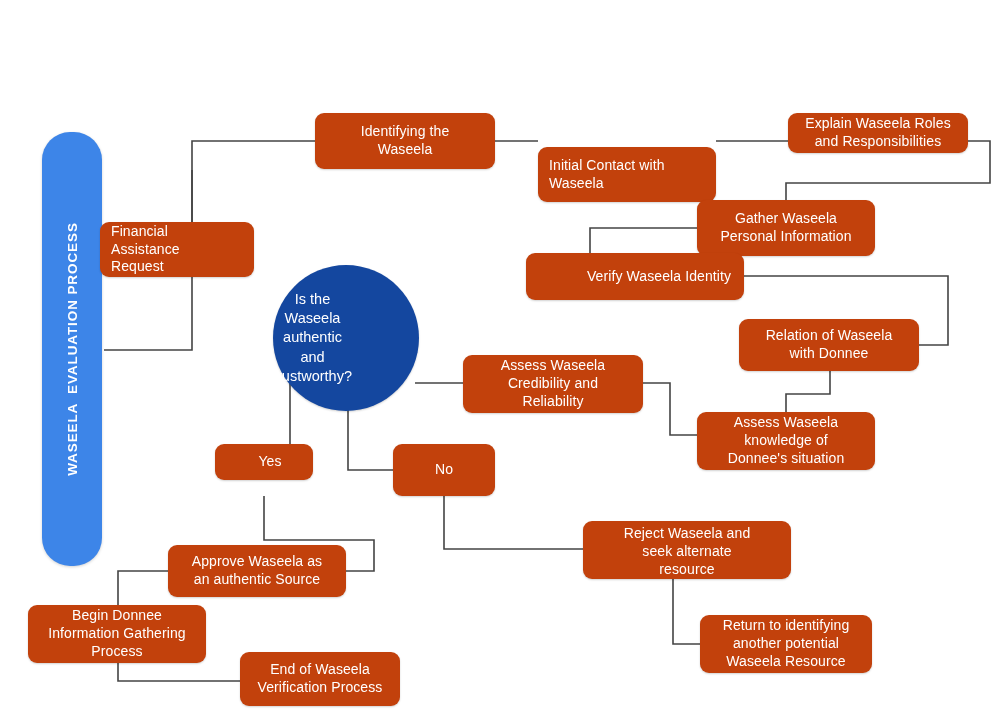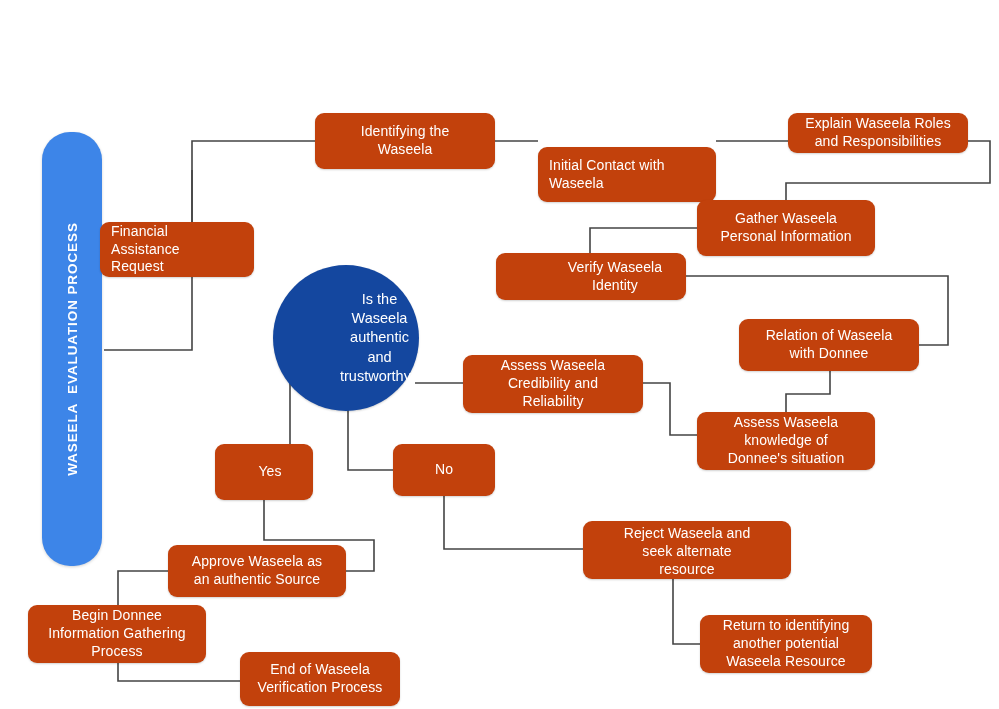--- a/index.html
+++ b/index.html
@@ -42,21 +42,21 @@
   .node.left   { justify-content: flex-start; text-align: left; padding-left: 11px; margin-top: 32px; }
   .node .txt { white-space: pre-line; display: block; width: 100%; }
 
   .decision {
     position: absolute;
     background: #14479f;
     color: #ffffff;
     border-radius: 50%;
     display: flex;
     align-items: center;
-    justify-content: flex-end;
+    justify-content: flex-start;
     text-align: center;
     font-size: 14.5px;
     line-height: 1.33;
     z-index: 3;
     box-shadow: 0 1px 2px rgba(0,0,0,0.18);
   }
   .decision .txt { white-space: pre-line; }
 
   .sidebar {
     position: absolute;
@@ -144,21 +144,21 @@
   <div class="node center" style="left:788px; top:113px; width:180px; height:40px;">
     <span class="txt">Explain Waseela Roles
 and Responsibilities</span>
   </div>
 
   <div class="node center" style="left:697px; top:200px; width:178px; height:56px;justify-content:center;">
     <span class="txt">Gather Waseela
 Personal Information</span>
   </div>
 
-  <div class="node center" style="left:496px; top:253px; width:190px; height:47px;padding-left:48px;">
+  <div class="node center" style="left:526px; top:253px; width:218px; height:47px;padding-left:48px;">
     <span class="txt">Verify Waseela Identity</span>
   </div>
 
   <div class="node center" style="left:739px; top:319px; width:180px; height:52px;">
     <span class="txt">Relation of Waseela
 with Donnee</span>
   </div>
 
   <div class="node center" style="left:697px; top:412px; width:178px; height:58px;">
     <span class="txt">Assess Waseela
@@ -173,21 +173,21 @@
   </div>
 
   <div class="decision" style="left:273px; top:265px; width:146px; height:146px;">
     <span class="txt">Is the
 Waseela
 authentic
 and
 trustworthy?</span>
   </div>
 
-  <div class="node center" style="left:215px; top:444px; width:98px; height:56px;padding-left:12px;">
+  <div class="node center" style="left:215px; top:444px; width:98px; height:36px;padding-left:12px;">
     <span class="txt">Yes</span>
   </div>
 
   <div class="node center" style="left:393px; top:444px; width:102px; height:52px;">
     <span class="txt">No</span>
   </div>
 
   <div class="node center" style="left:168px; top:545px; width:178px; height:52px;">
     <span class="txt">Approve Waseela as
 an authentic Source</span>

